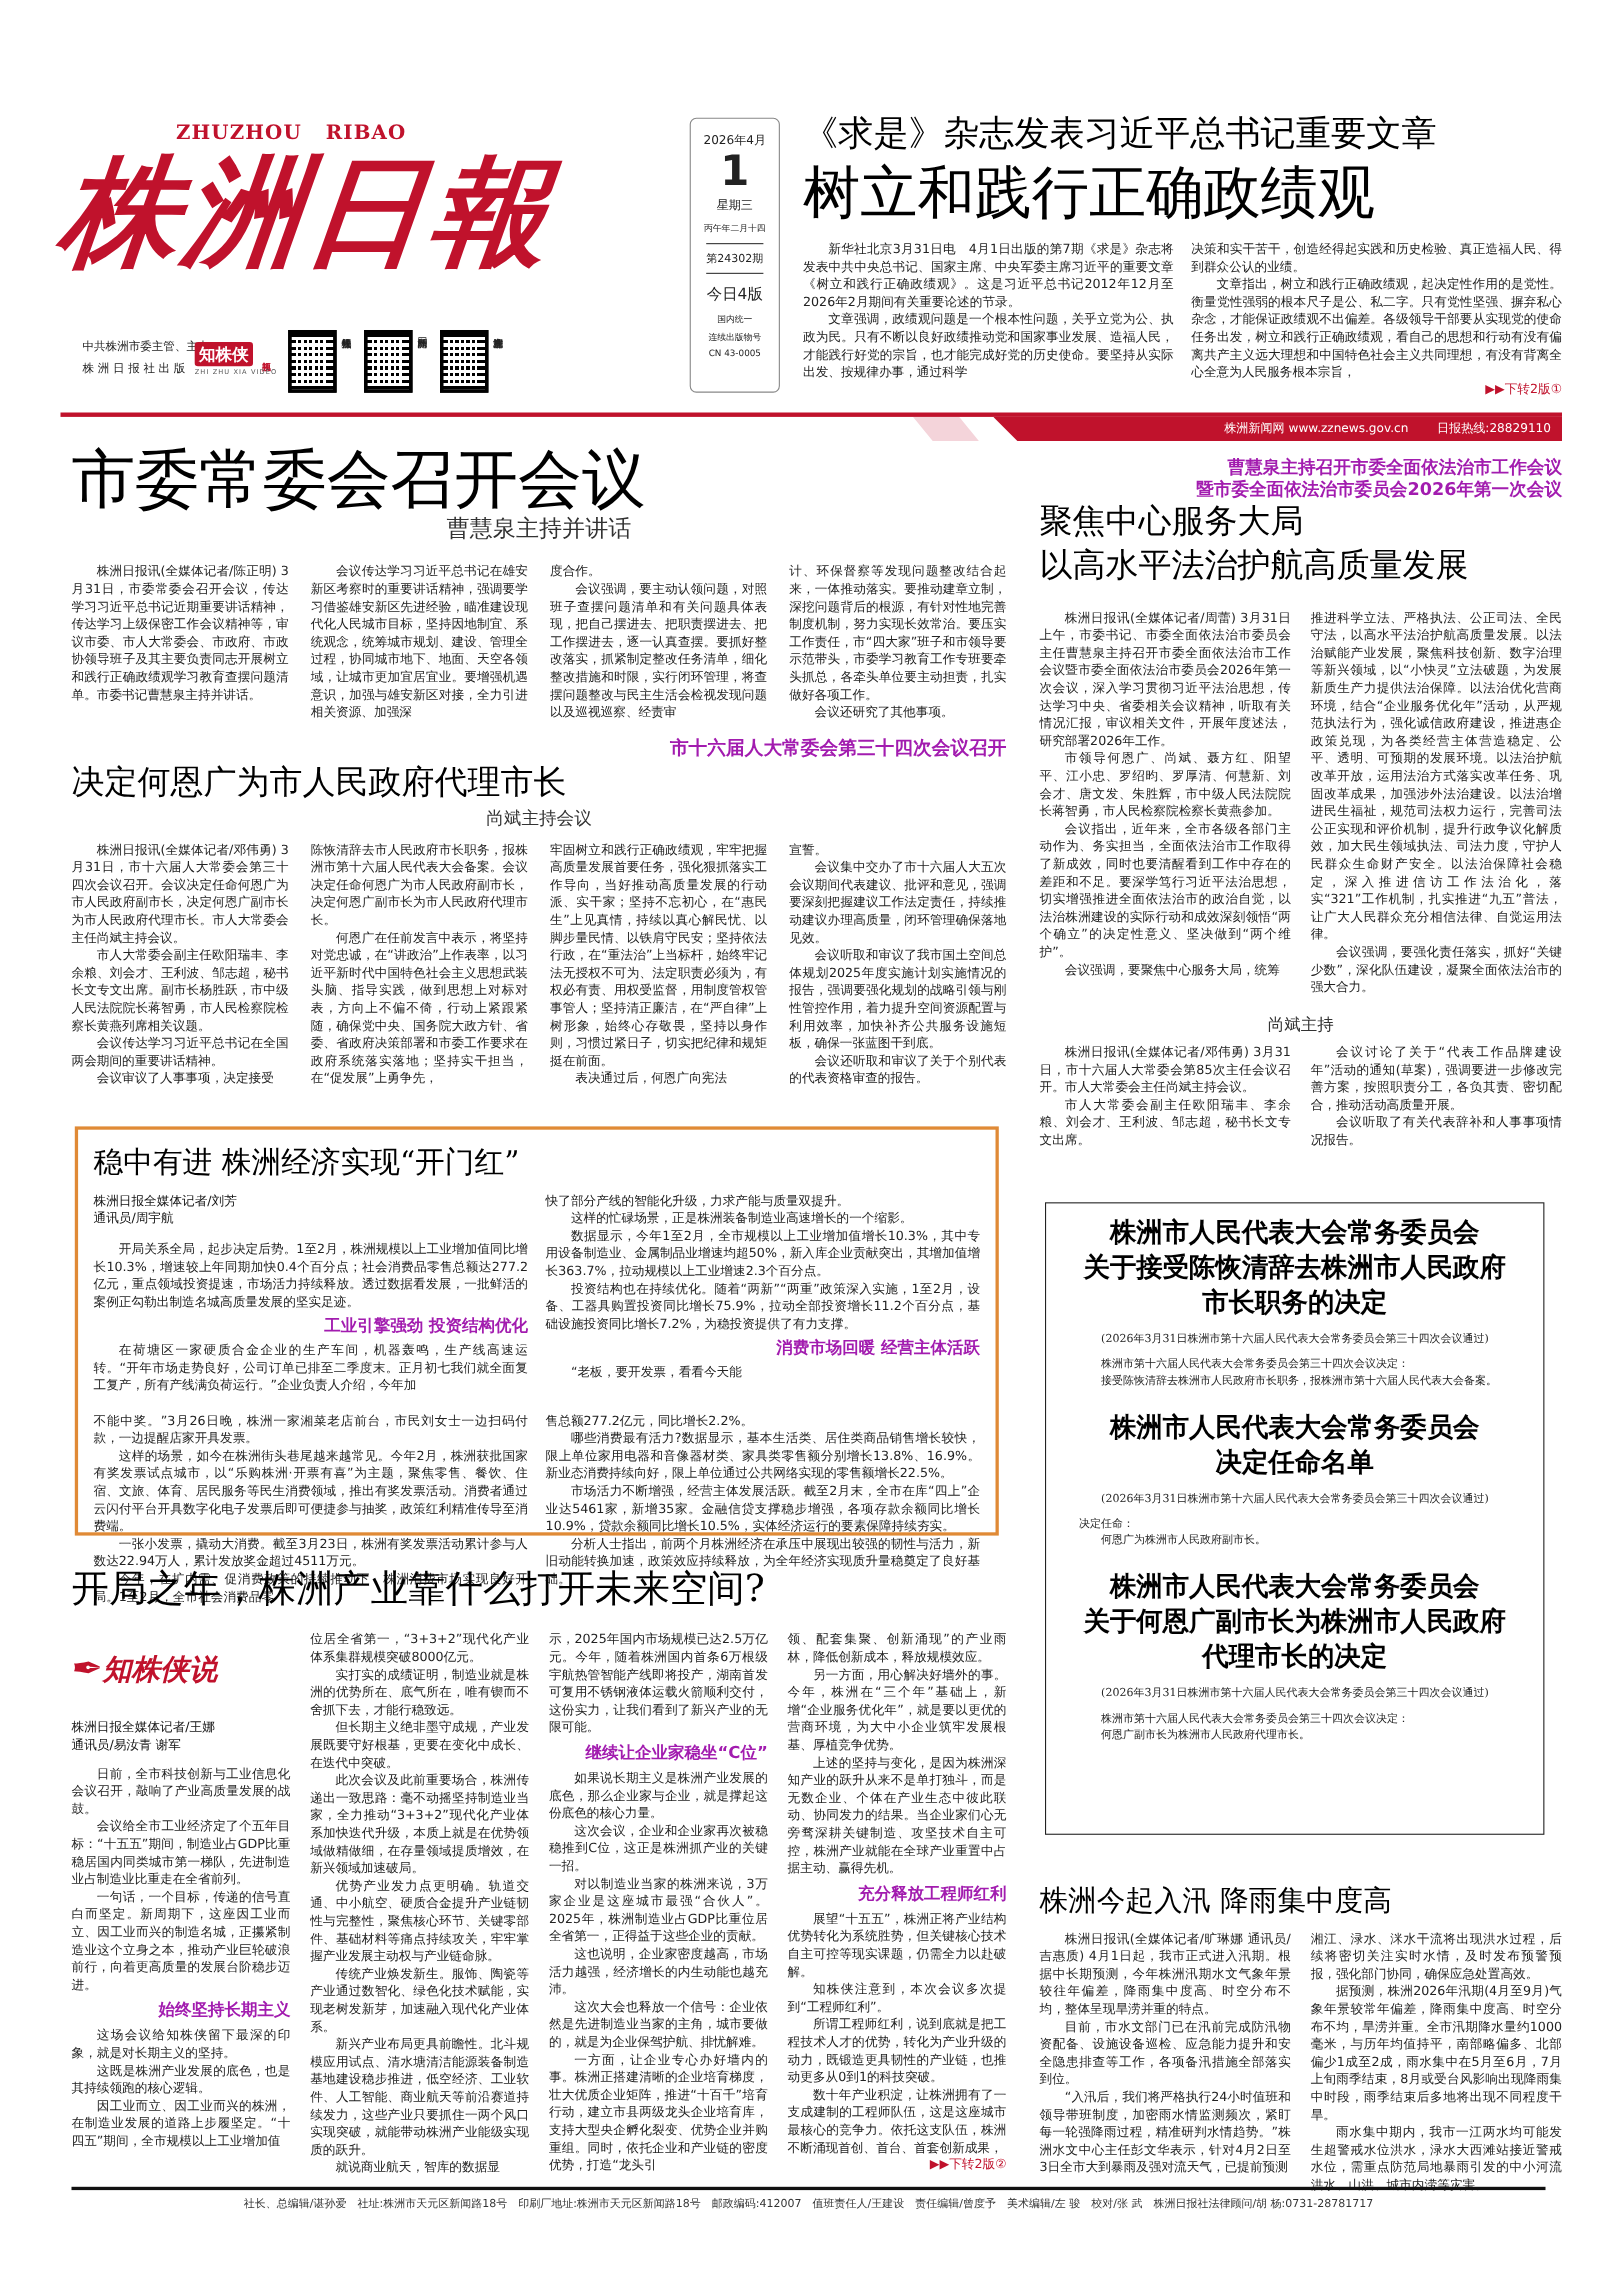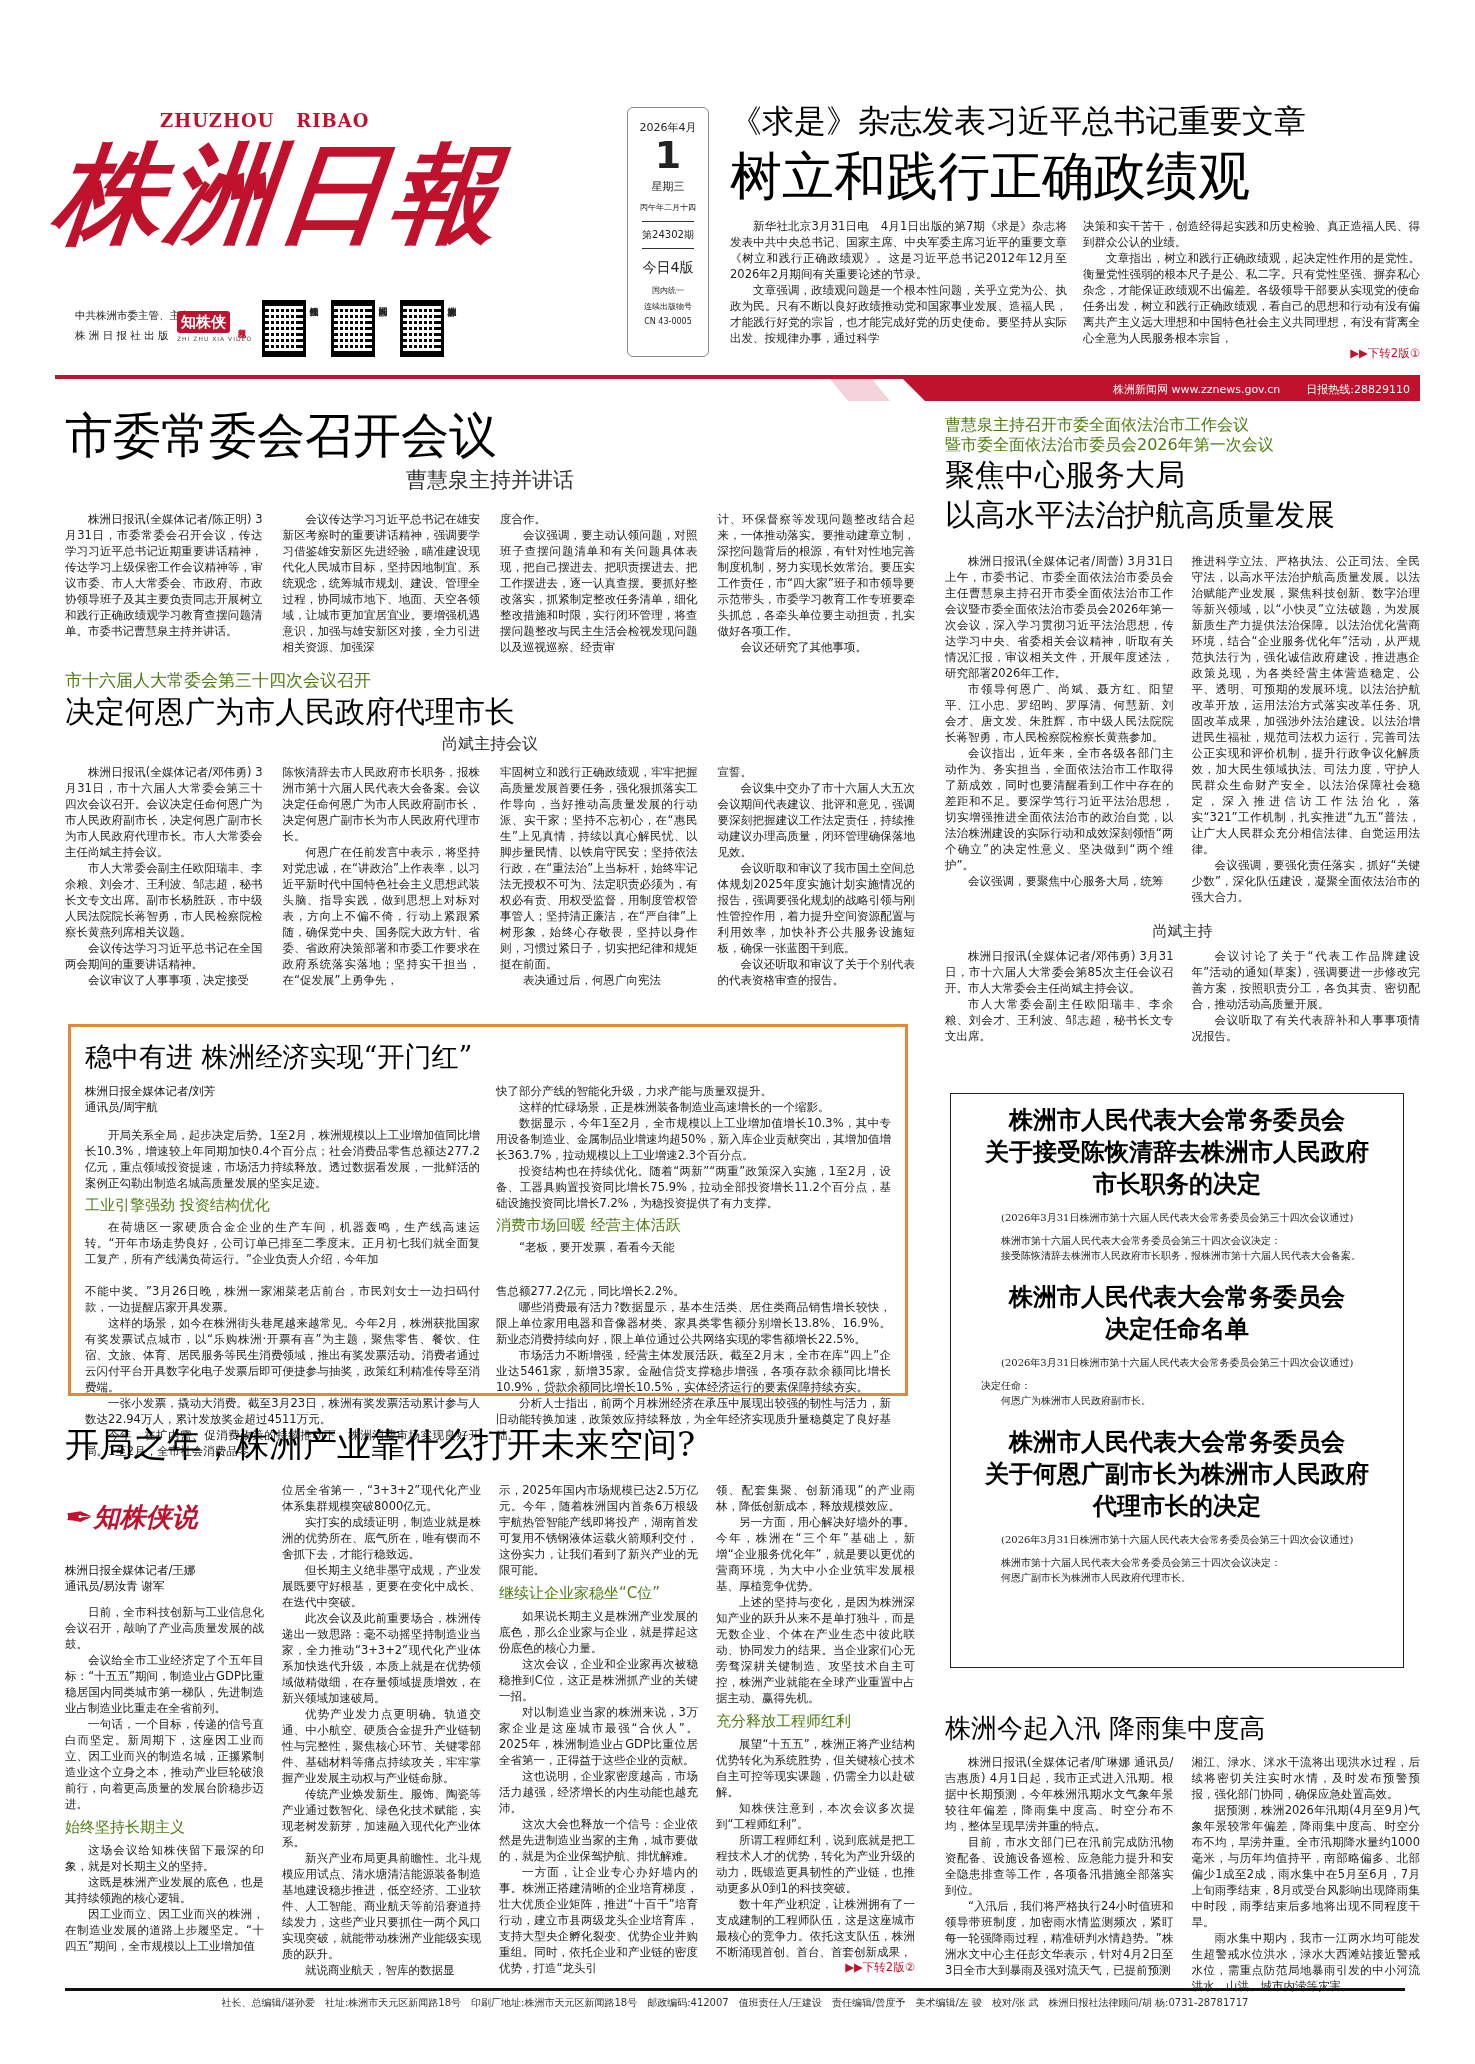--- a/index.html
+++ b/index.html
@@ -3,21 +3,21 @@
 <meta charset="utf-8">
 <style>
 *{box-sizing:border-box;margin:0;padding:0}
 body{width:1475px;height:2064px;background:#fff;font-family:"DejaVu Sans","Liberation Sans",sans-serif;color:#111;position:relative;overflow:hidden}
 .abs{position:absolute}
 .p{font-size:11.5px;line-height:16px;text-indent:2em;text-align:justify;color:#222}
 .p.ni{text-indent:0}
 .cols{display:grid;gap:14px}
 .col p{margin:0}
 .hd{font-family:"DejaVu Sans",sans-serif;font-weight:normal;color:#000000;text-align:left}
-.kk{font-family:"DejaVu Sans",sans-serif;text-align:left;color:#4d7c0f;font-weight:normal}
+.kk{font-family:"DejaVu Sans",sans-serif;text-align:right;color:#a21caf;font-weight:bold}
 .serif{font-family:"DejaVu Serif","Liberation Serif",serif}
 .sub{font-size:21px;color:#333;text-align:center}
 .mast-en{color:#c0122c;font-family:"DejaVu Serif",serif;font-weight:bold;font-size:18px;letter-spacing:1px}
 .mast-cn{color:#c0122c;font-family:"DejaVu Serif",serif;font-weight:bold;font-size:108px;letter-spacing:4px;font-style:italic;transform:skewX(-6deg)}
 .qr{width:44px;height:57px;background:
  repeating-linear-gradient(0deg,#000 0 3px,#fff 3px 6px),#000;border:3px solid #000;position:relative}
 .qr::before{content:"";position:absolute;inset:4px;background:repeating-linear-gradient(90deg,#fff 0 2px,transparent 2px 5px)}
 .qrl{font-size:9px;writing-mode:vertical-rl;color:#222;line-height:10px}
 .arrow{color:#c0122c}
 .notice-hd{font-family:"DejaVu Serif",serif;font-weight:bold;font-size:24px;line-height:32px;text-align:center;color:#000}
@@ -87,21 +87,21 @@
 <div class="abs" style="left:55px;top:375px;width:1365px;height:4px;background:#c0122c"></div>
 <div class="abs" style="left:870px;top:379px;width:550px;height:22px;background:#c0122c;clip-path:polygon(6% 0,100% 0,100% 100%,10% 100%)">
   <div style="display:flex;justify-content:flex-end;gap:26px;color:#fff;font-size:11px;line-height:22px;padding-right:10px">
     <span>株洲新闻网 www.zznews.gov.cn</span>
     <span>日报热线:28829110</span>
   </div>
 </div>
 <div class="abs" style="left:830px;top:379px;width:60px;height:22px;background:#f4d4da;clip-path:polygon(0 0,70% 0,100% 100%,30% 100%)"></div>
 
 <div class="abs" style="left:65px;top:405px;width:850px">
-  <div class="hd" style="font-size:48px;line-height:60px">市委常委会召开会议</div>
+  <div class="hd" style="font-size:58px;line-height:60px">市委常委会召开会议</div>
   <div class="sub" style="line-height:30px">曹慧泉主持并讲话</div>
   <div class="cols" style="grid-template-columns:repeat(4,1fr);margin-top:16px;gap:20px">
     <div class="col">
         <p class="p">株洲日报讯(全媒体记者/陈正明) 3月31日，市委常委会召开会议，传达学习习近平总书记近期重要讲话精神，传达学习上级保密工作会议精神等，审议市委、市人大常委会、市政府、市政协领导班子及其主要负责同志开展树立和践行正确政绩观学习教育查摆问题清单。市委书记曹慧泉主持并讲话。</p>
       </div>
     <div class="col">
         <p class="p">会议传达学习习近平总书记在雄安新区考察时的重要讲话精神，强调要学习借鉴雄安新区先进经验，瞄准建设现代化人民城市目标，坚持因地制宜、系统观念，统筹城市规划、建设、管理全过程，协同城市地下、地面、天空各领域，让城市更加宜居宜业。要增强机遇意识，加强与雄安新区对接，全力引进相关资源、加强深</p>
       </div>
     <div class="col">
         <p class="p ni">度合作。</p>

